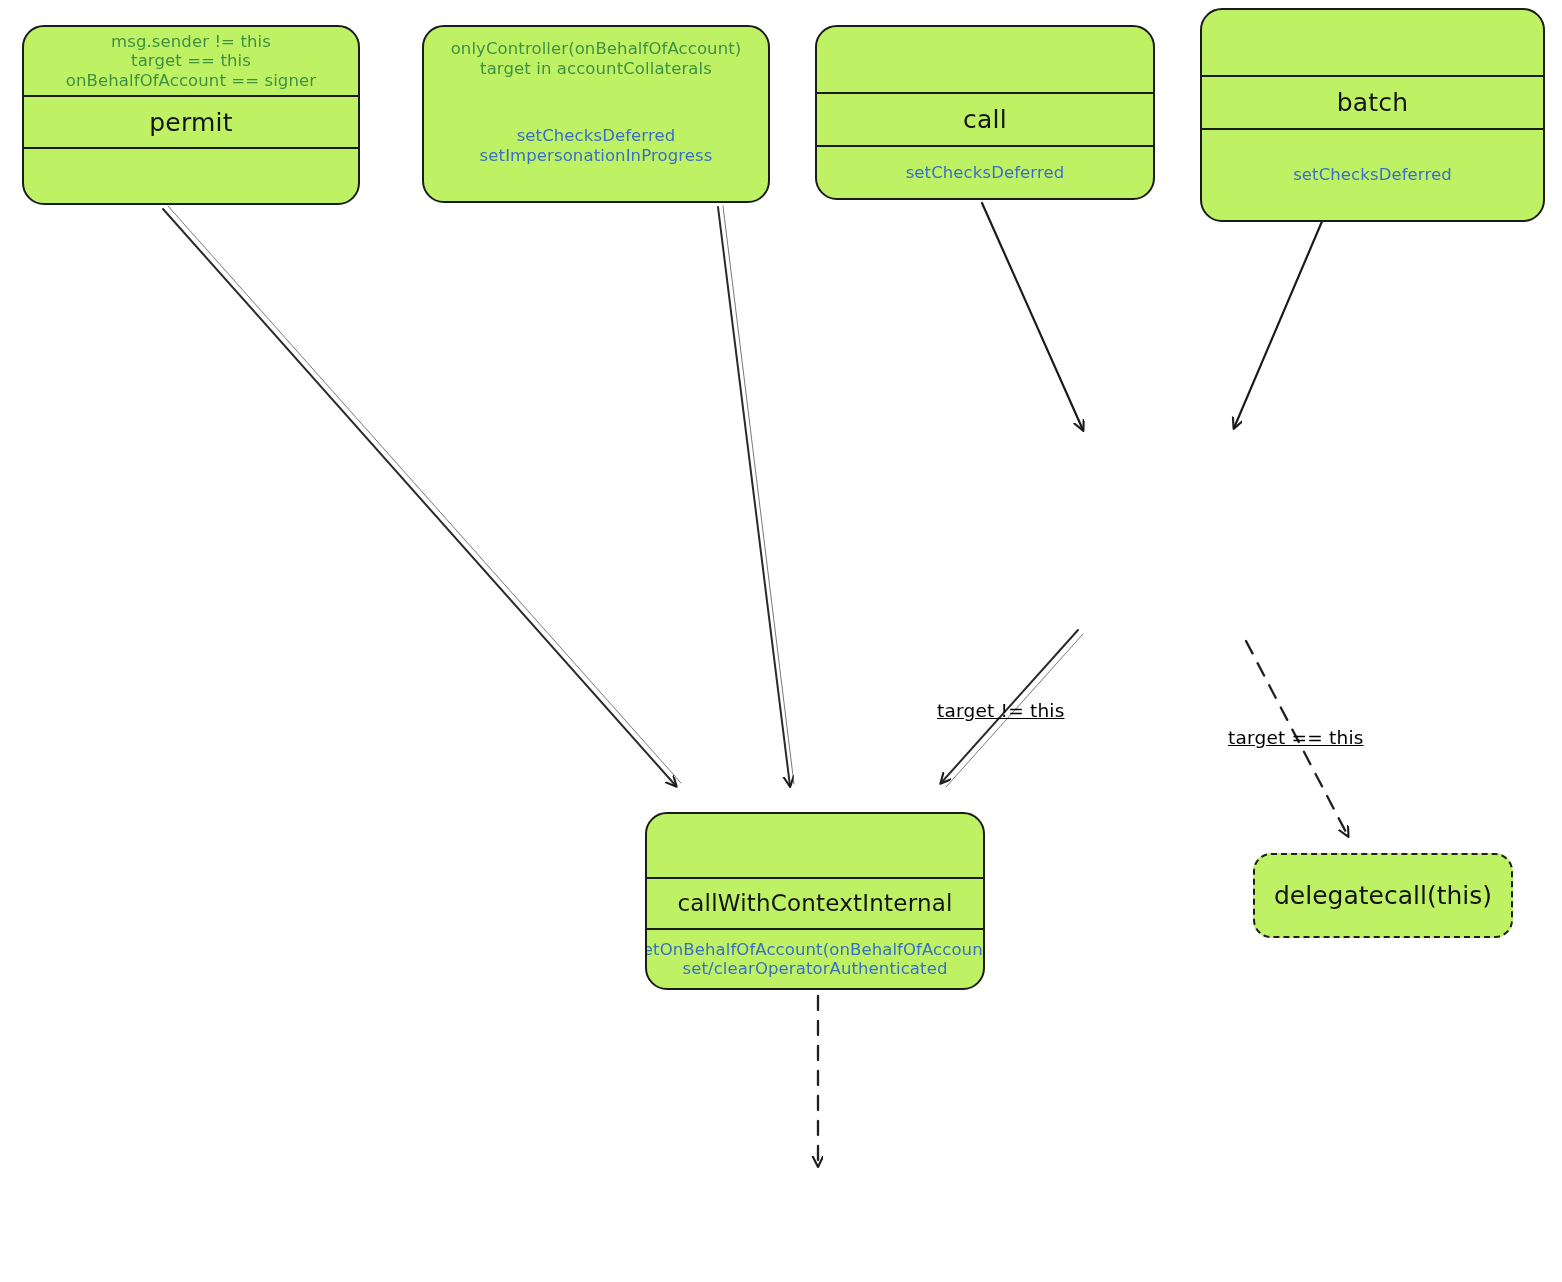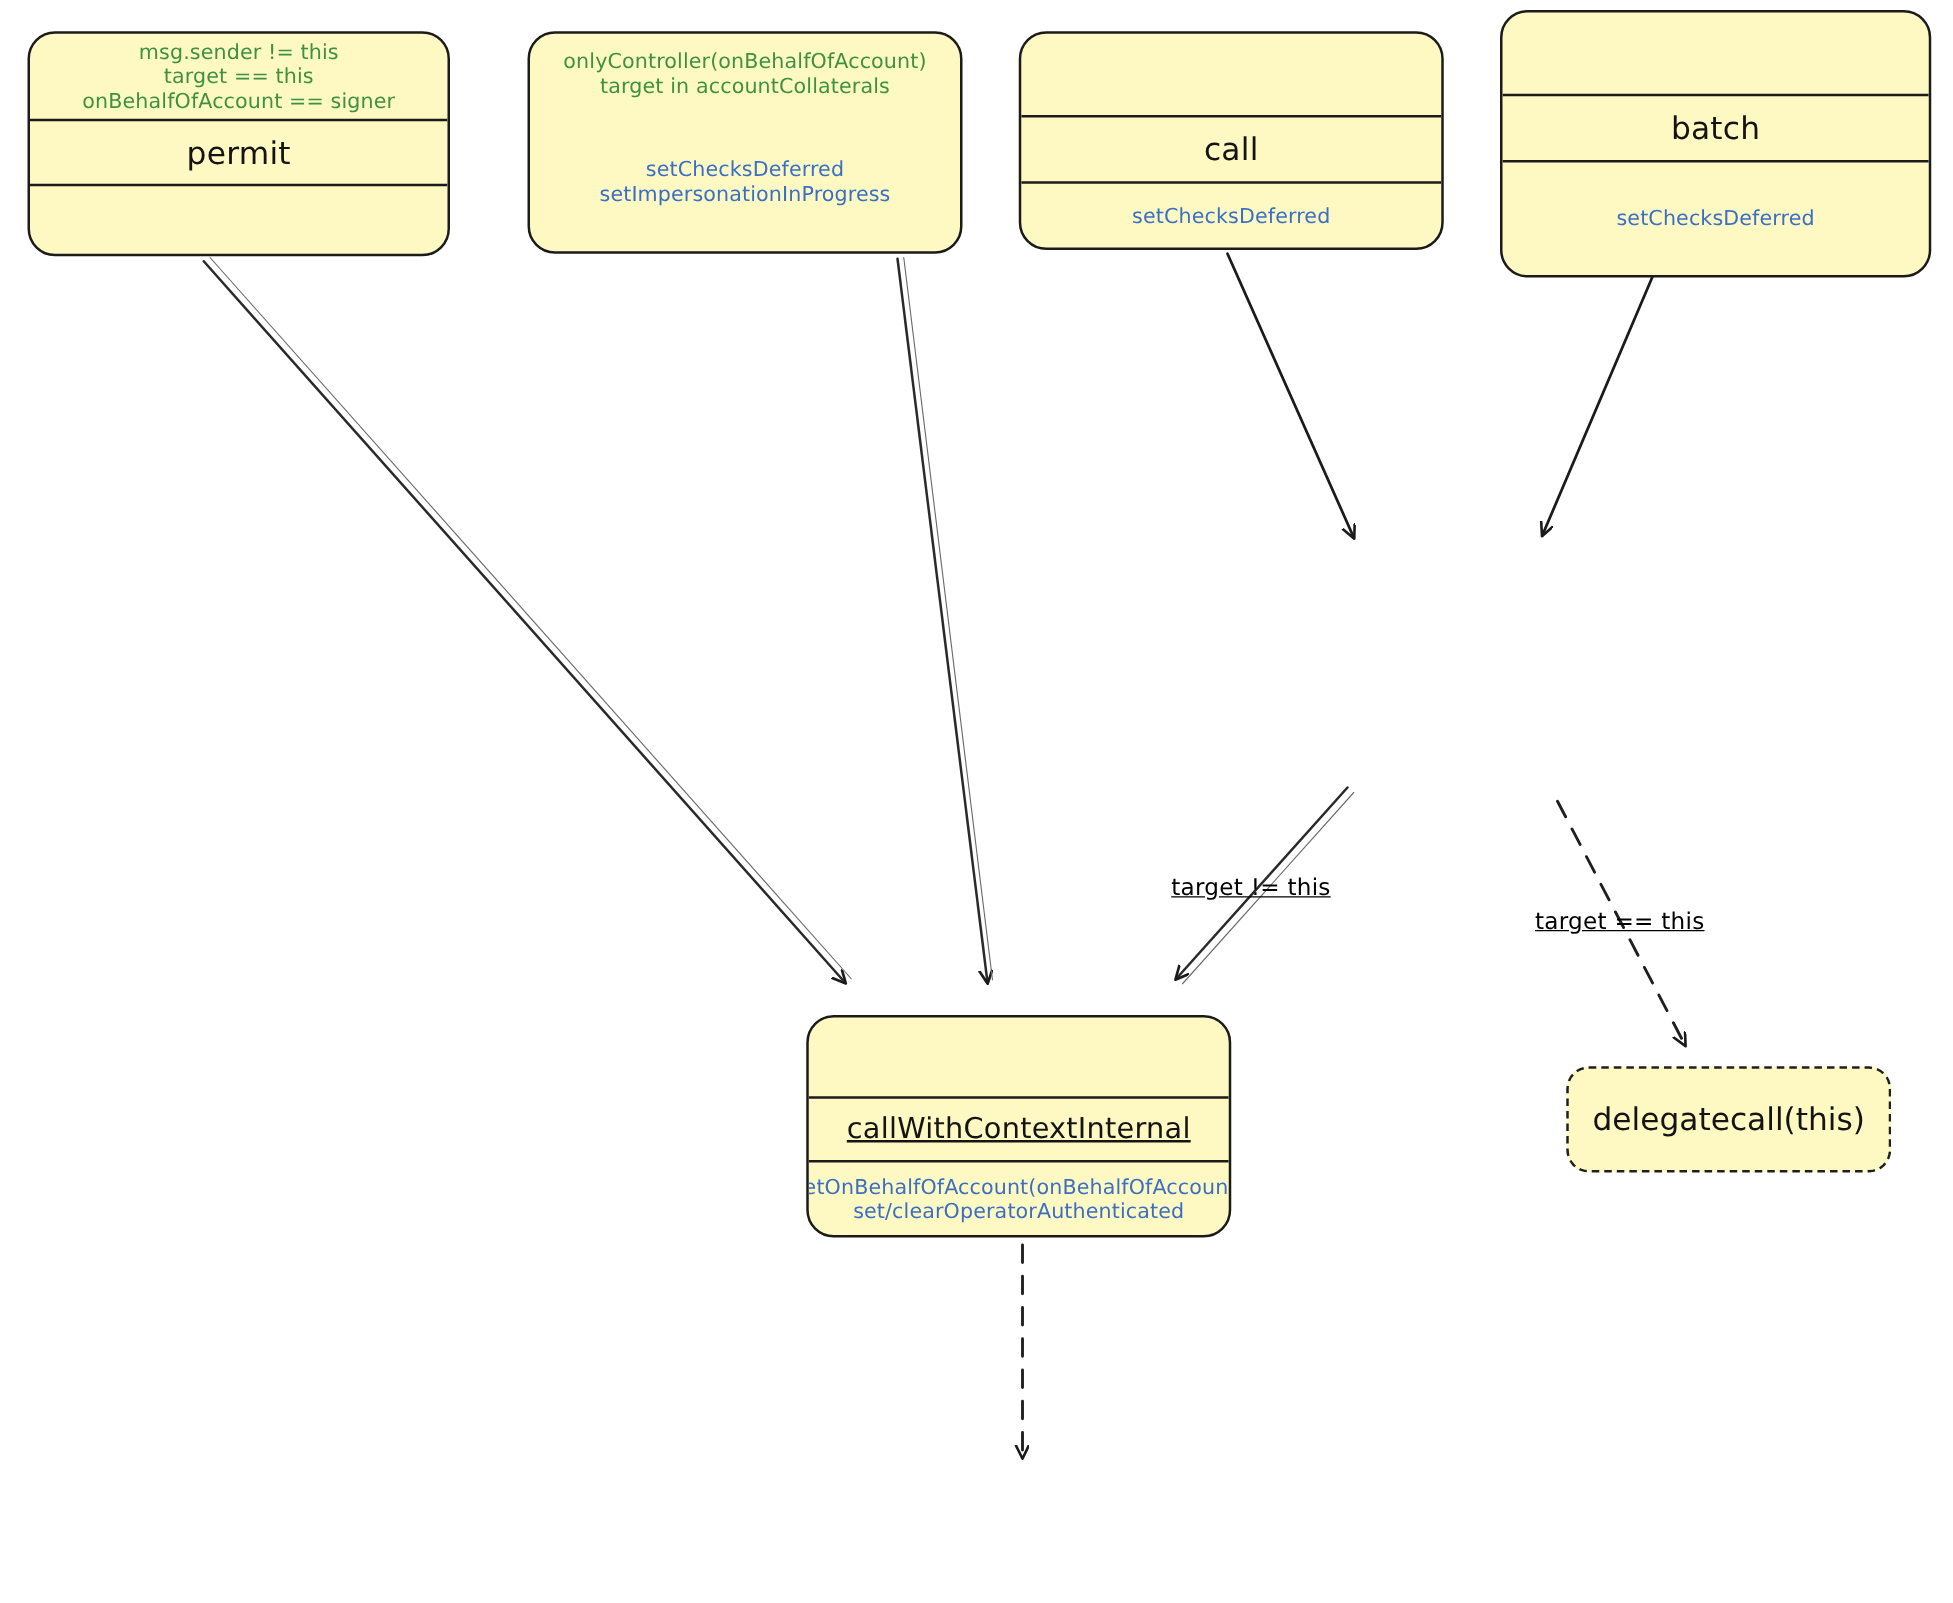--- a/index.html
+++ b/index.html
@@ -19,21 +19,21 @@
     position: absolute;
     left: 0;
     top: 0;
     width: 1562px;
     height: 1282px;
     pointer-events: none;
   }
   .node {
     position: absolute;
     box-sizing: border-box;
-    background: #fef9c3;
+    background: #bef264;
     border: 2.2px solid #1b1b1b;
     border-radius: 22px;
     display: flex;
     flex-direction: column;
     overflow: hidden;
   }
   .node.dashed {
     border-style: dashed;
     border-width: 2.6px;
     border-radius: 18px;
@@ -151,21 +151,21 @@
 
   <div class="node" style="left:1200px; top:8px; width:345px; height:214px;justify-content:space-between;">
     <div class="cell guard multiline" style="height:65px;"></div>
     <div class="cell title" style="height:55px;">batch</div>
     <div class="cell effects multiline" style="flex:1;">setChecksDeferred</div>
   </div>
 
 
   <div class="node" style="left:645px; top:812px; width:340px; height:178px;">
     <div class="cell guard multiline" style="height:63px;"></div>
-    <div class="cell title" style="height:53px; font-size:23px;text-decoration:underline;">callWithContextInternal</div>
+    <div class="cell title" style="height:53px; font-size:23px;">callWithContextInternal</div>
     <div class="cell effects multiline" style="flex:1;">setOnBehalfOfAccount(onBehalfOfAccount)
 set/clearOperatorAuthenticated</div>
   </div>
 
   <div class="node dashed" style="left:1253px; top:853px; width:260px; height:85px;justify-content:flex-end;">
     <div class="cell solo" style="flex:1;">delegatecall(this)</div>
   </div>
 
 
 </div>

